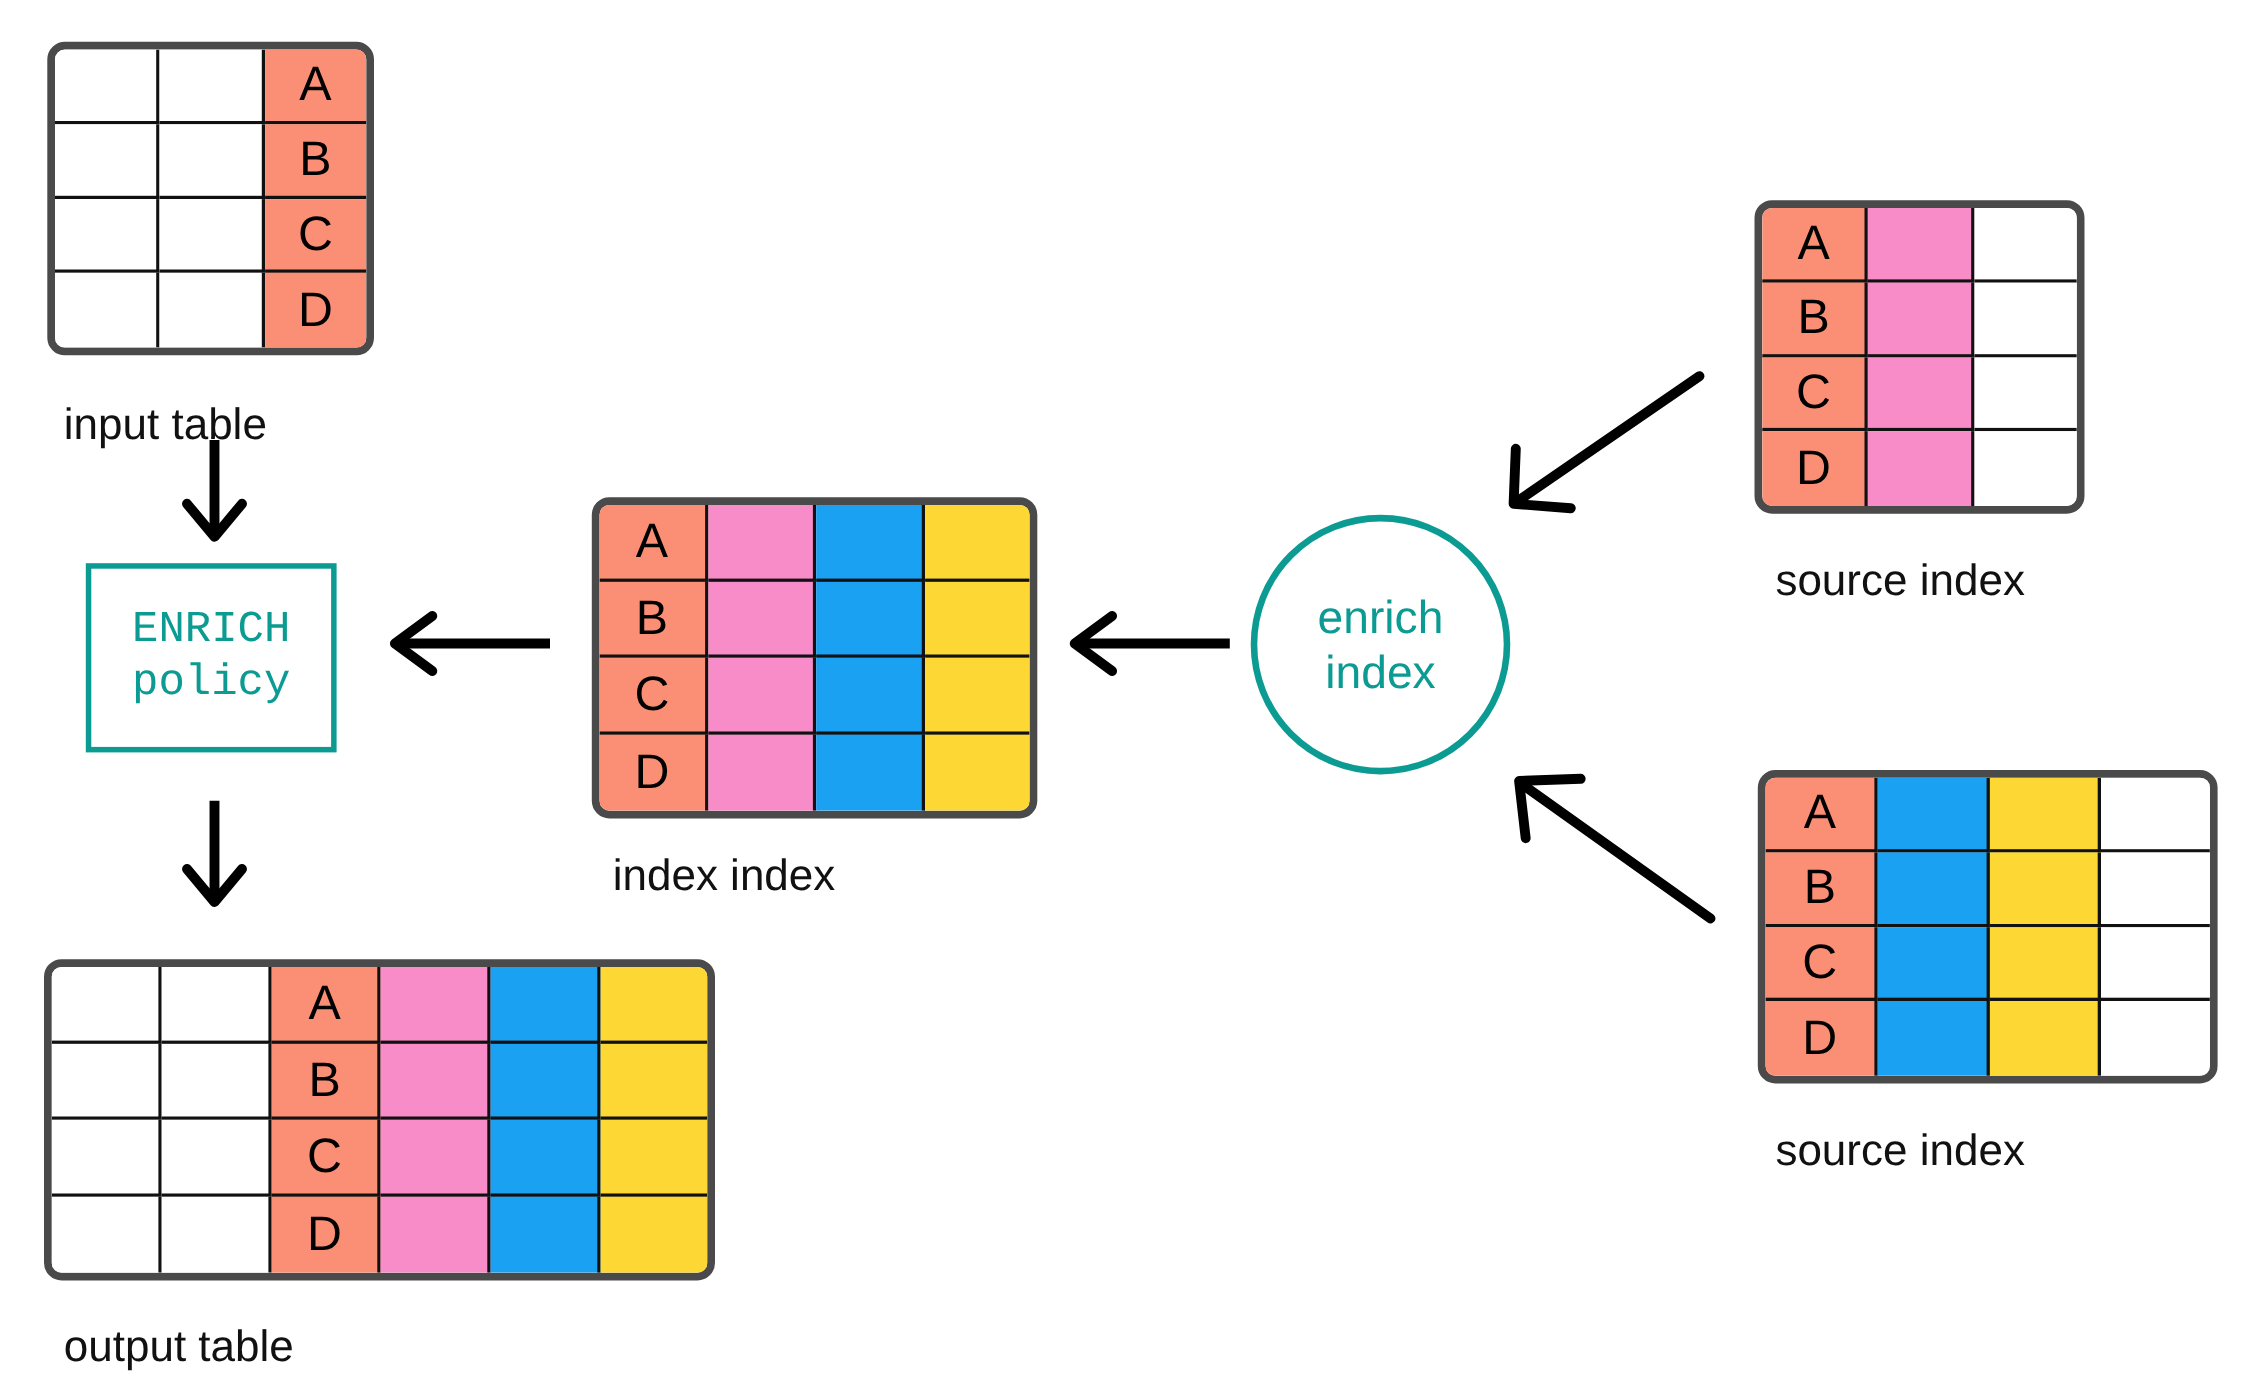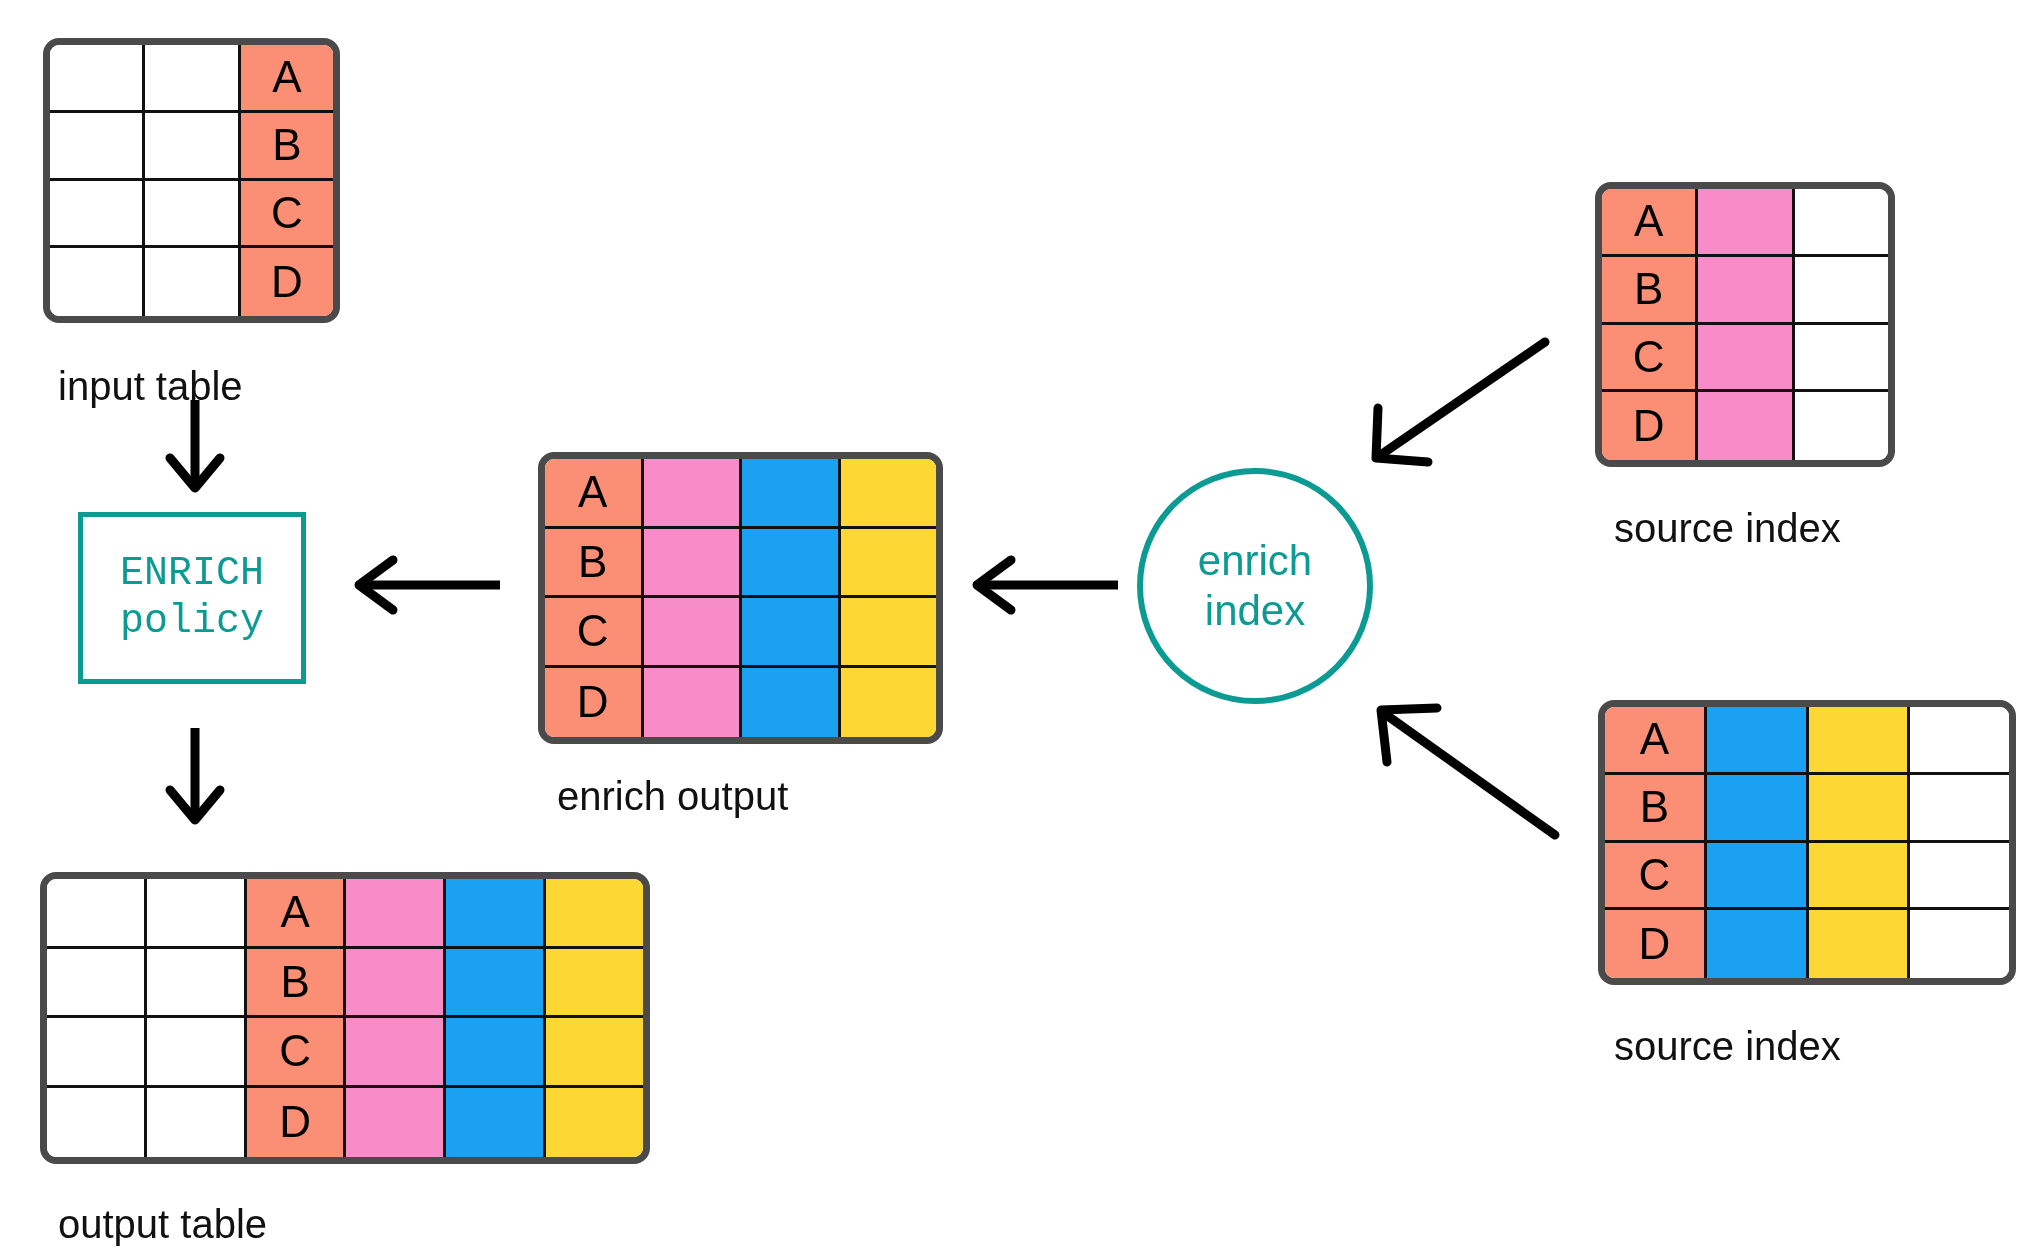--- a/index.html
+++ b/index.html
@@ -177,21 +177,21 @@
       <div class="tcell c-blue"></div>
       <div class="tcell c-yellow"></div>
     </div>
     <div class="trow">
       <div class="tcell c-salmon">D</div>
       <div class="tcell c-pink"></div>
       <div class="tcell c-blue"></div>
       <div class="tcell c-yellow"></div>
     </div>
   </div>
-  <div class="caption" style="left:557px; top:760px;">enrich output</div>
+  <div class="caption" style="left:557px; top:760px;">index index</div>
 
   <svg class="arrow-svg" style="left:963px; top:555px;" width="160" height="60" viewBox="0 0 160 60">
     <line x1="155" y1="30" x2="18" y2="30" stroke="#000" stroke-width="9"></line>
     <polyline points="48,5 14,30 48,55" fill="none" stroke="#000" stroke-width="9" stroke-linecap="round" stroke-linejoin="round"></polyline>
   </svg>
 
   <div class="policy-circle" style="left:1137px; top:468px; width:236px; height:236px;">
     <div class="policy-line">enrich</div>
     <div class="policy-line">index</div>
   </div>

